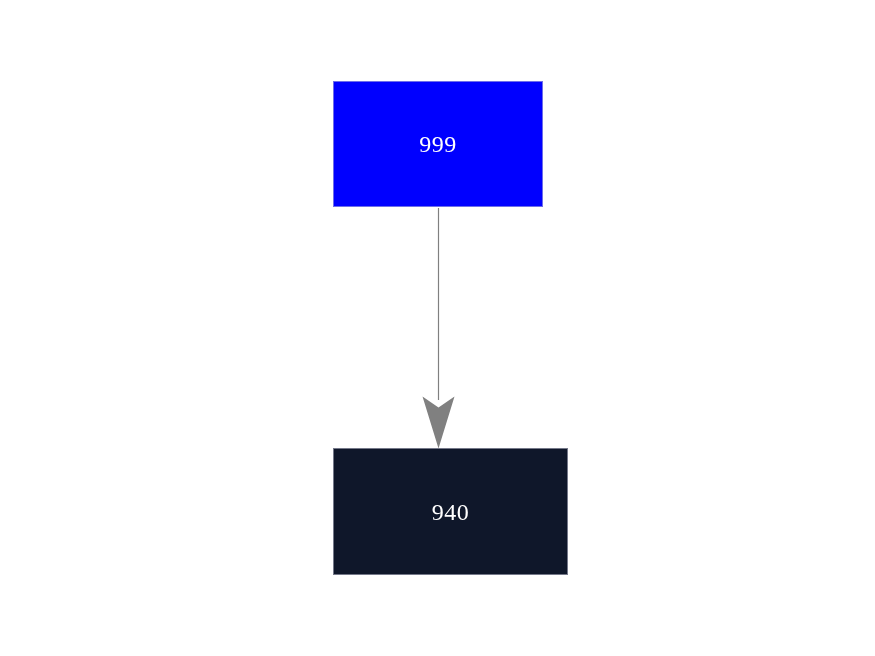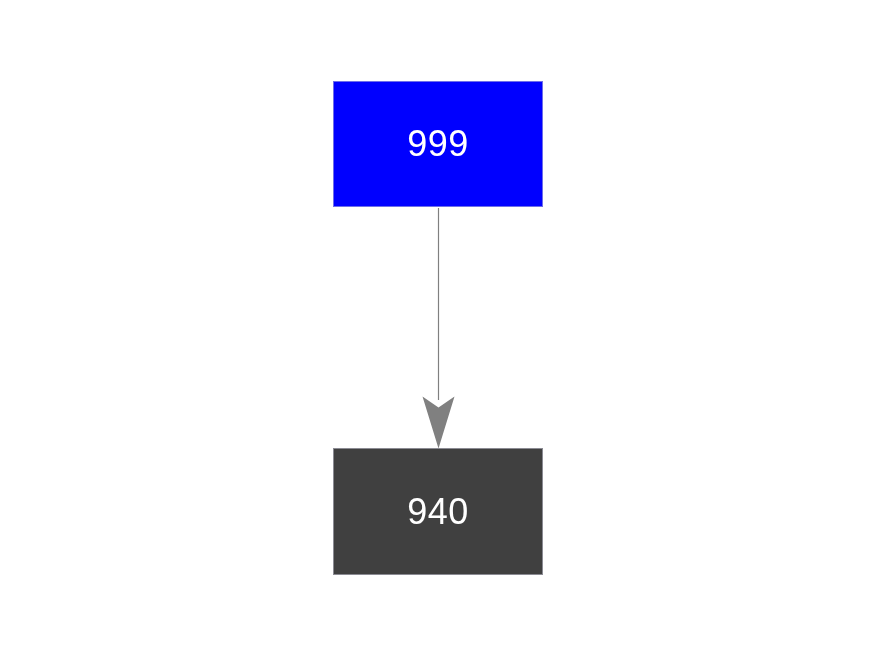--- a/index.html
+++ b/index.html
@@ -27,40 +27,40 @@
   }
   .node {
     position: absolute;
     box-sizing: border-box;
     display: flex;
     align-items: center;
     justify-content: center;
     border: 1px solid rgba(200, 200, 215, 0.55);
   }
   .node-label {
-    font-family: Liberation Sans, sans-serif;
-    font-size: 36px;
+    font-family: Liberation Serif, serif;
+    font-size: 24px;
     line-height: 1;
     color: #ffffff;
     letter-spacing: 0.5px;
     user-select: none;
   }
   #node-999 {
     left: 333px;
     top: 81px;
     width: 210px;
     height: 126px;
     background: #0000ff;
   }
   #node-940 {
     left: 333px;
     top: 448px;
-    width: 210px;
+    width: 235px;
     height: 127px;
-    background: #404040;
+    background: #0f172a;
   }
   .edge-svg {
     position: absolute;
     left: 0;
     top: 0;
     width: 875px;
     height: 656px;
     pointer-events: none;
   }
 </style>

